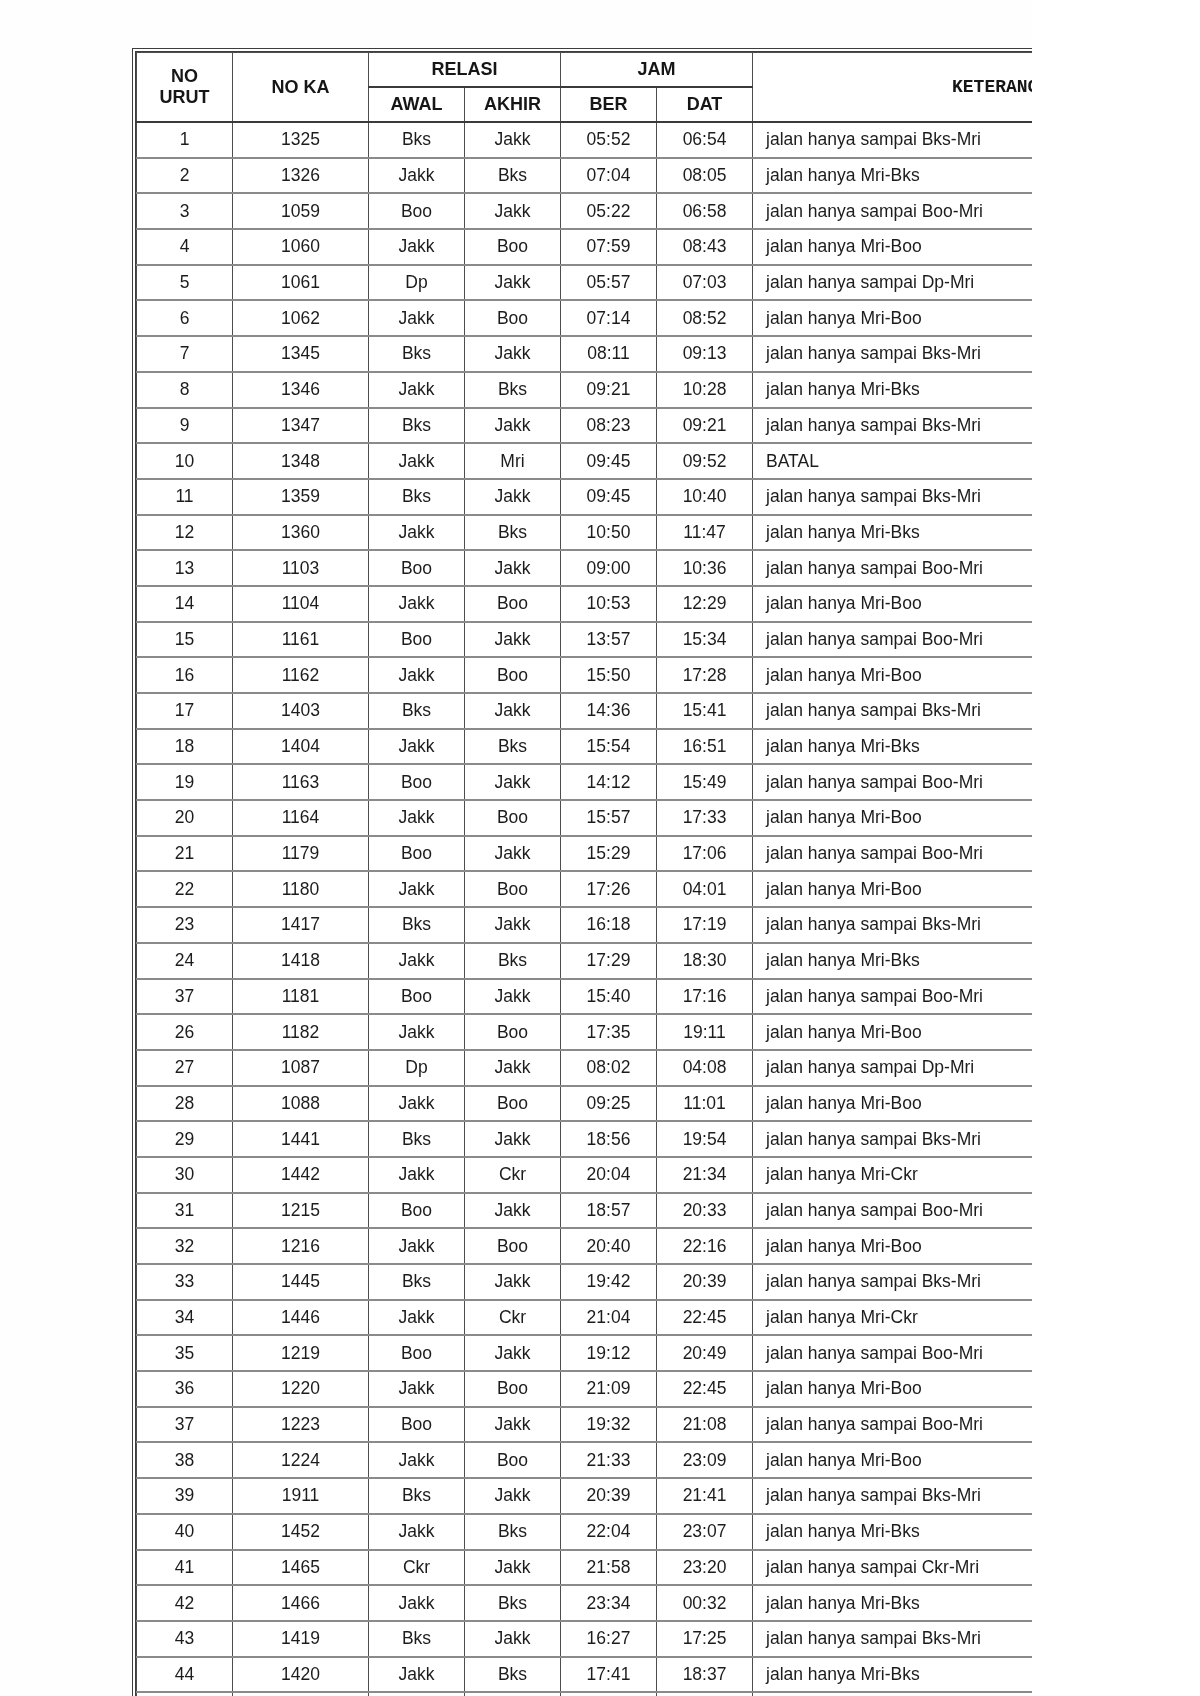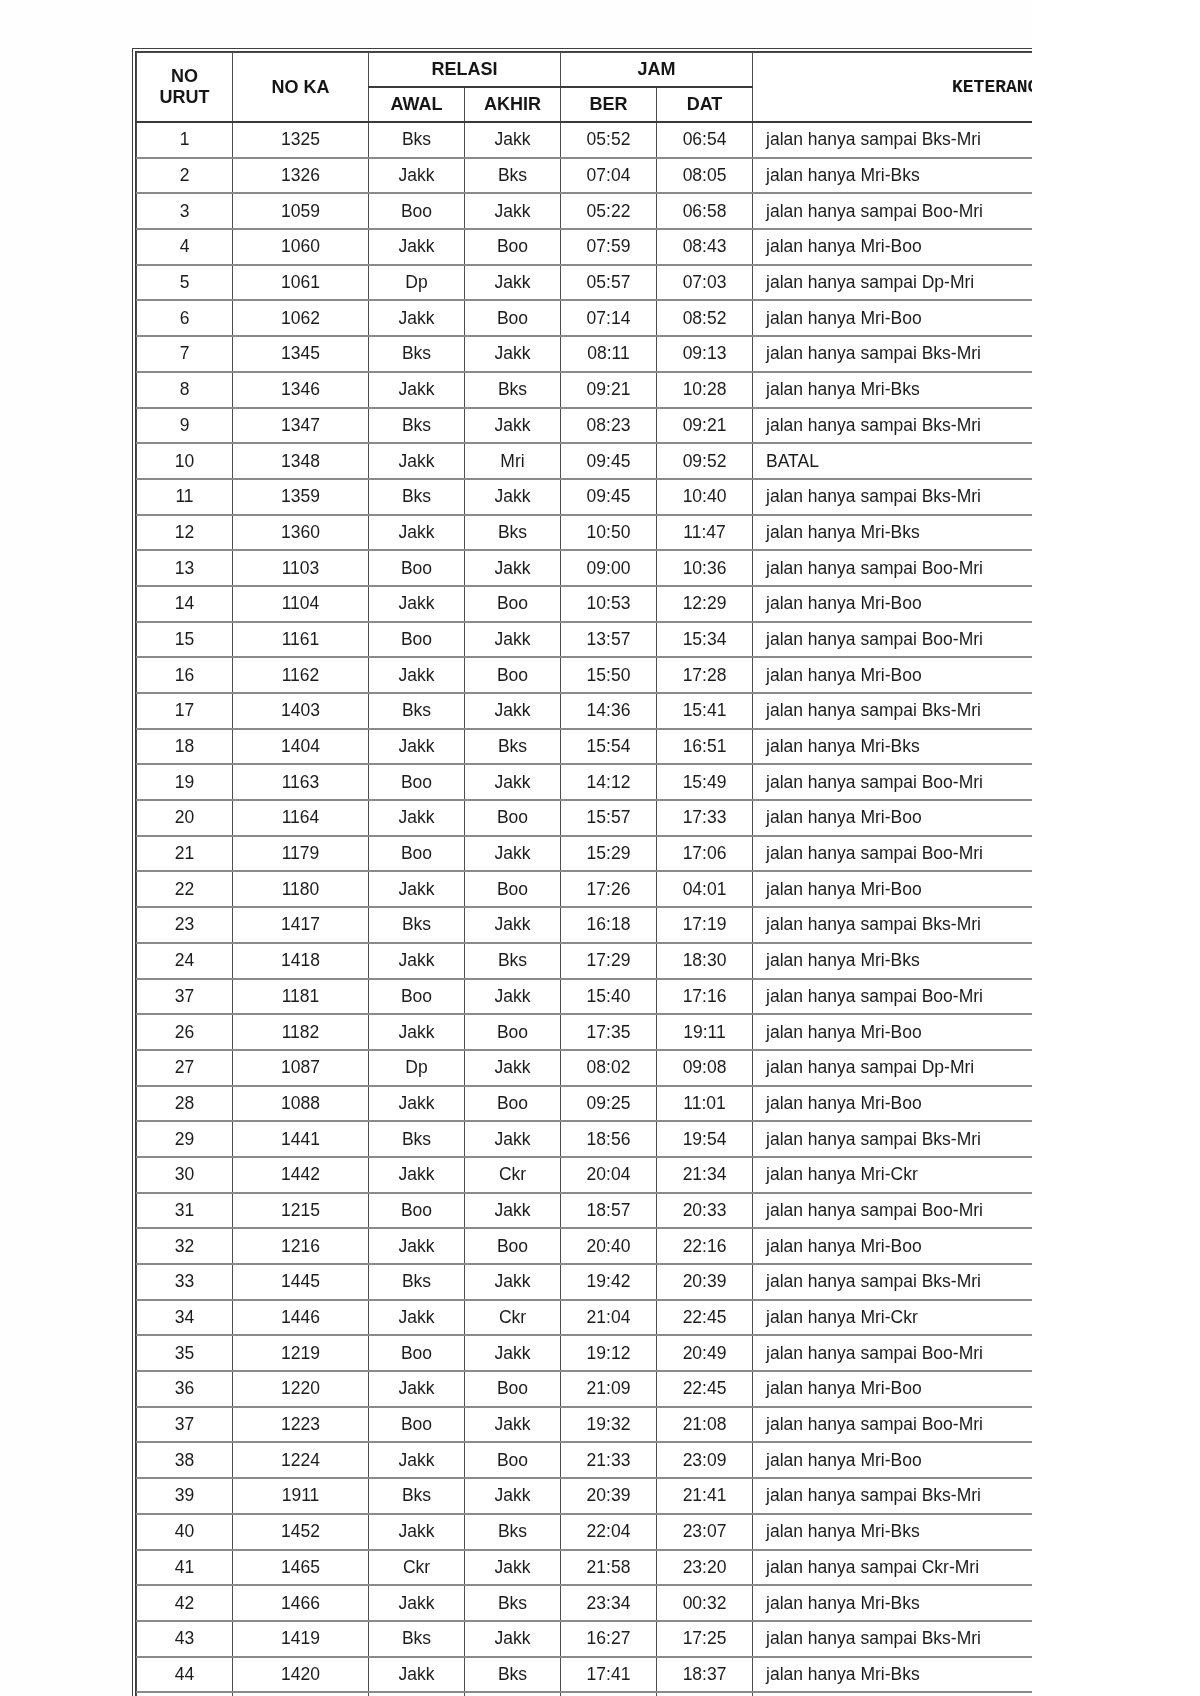--- a/index.html
+++ b/index.html
@@ -335,21 +335,21 @@
             <td>17:35</td>
             <td>19:11</td>
             <td class="ket">jalan hanya Mri-Boo</td>
           </tr>
           <tr>
             <td>27</td>
             <td>1087</td>
             <td>Dp</td>
             <td>Jakk</td>
             <td>08:02</td>
-            <td>09:08</td>
+            <td>04:08</td>
             <td class="ket">jalan hanya sampai Dp-Mri</td>
           </tr>
           <tr>
             <td>28</td>
             <td>1088</td>
             <td>Jakk</td>
             <td>Boo</td>
             <td>09:25</td>
             <td>11:01</td>
             <td class="ket">jalan hanya Mri-Boo</td>

